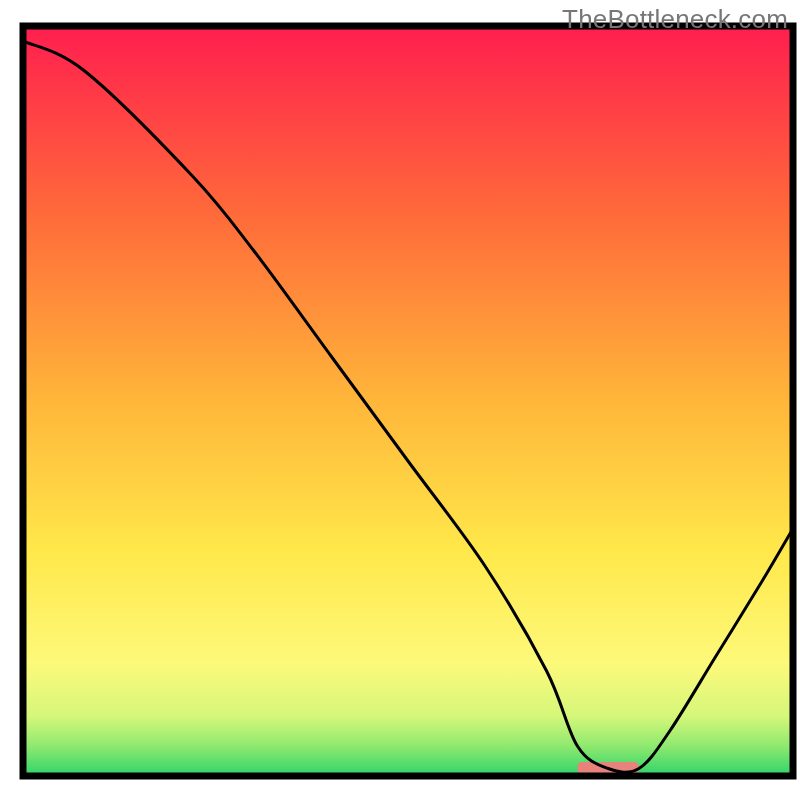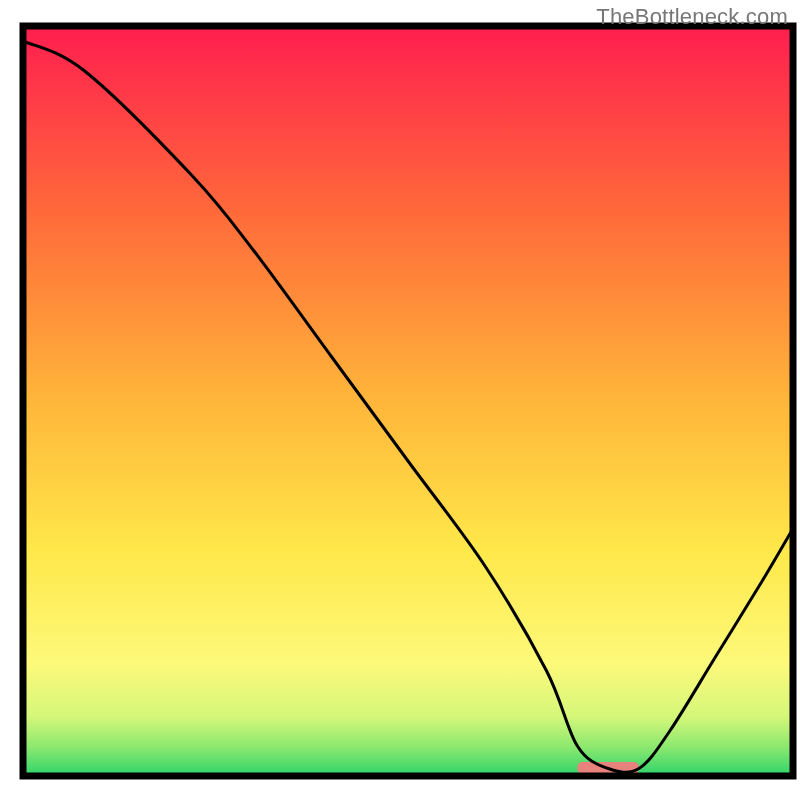--- a/index.html
+++ b/index.html
@@ -13,21 +13,21 @@
   .stage {
     position: relative;
     width: 800px;
     height: 800px;
   }
   .watermark {
     position: absolute;
     top: 4px;
     right: 12px;
     color: #777;
-    font-size: 22px;
+    font-size: 26px;
     letter-spacing: 0.2px;
     user-select: none;
   }
 </style>
 </head>
 <body>
 
 <div class="stage">
   <div class="watermark">TheBottleneck.com</div>
 

